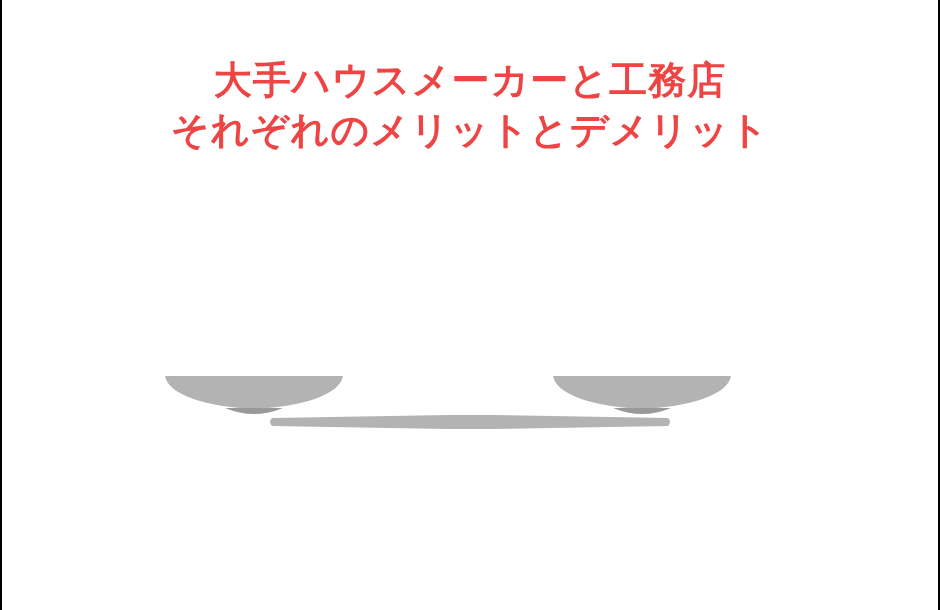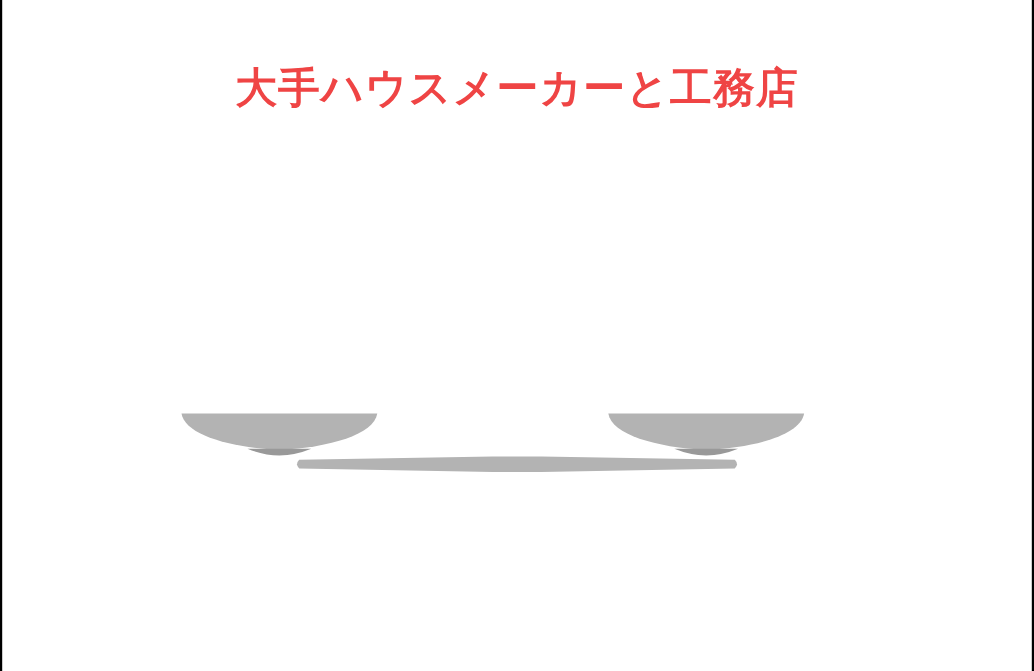--- a/index.html
+++ b/index.html
@@ -21,20 +21,21 @@
     .title div { white-space: nowrap; }
     svg.scale { position: absolute; left: 0; top: 0; }
   </style>
 </head>
 <body>
 
 <div class="frame"></div>
 
 <div class="title">
   <div>大手ハウスメーカーと工務店</div>
+  <div>それぞれのメリットとデメリット</div>
 </div>
 
 <svg class="scale" width="940" height="610">
 
   <path d="M165 376 L343 376 C340 395 300 407 254 409 C208 407 168 395 165 376 Z" fill="#b3b3b3"></path>
   <path d="M225 408 Q254 420 283 408 Z" fill="#999999"></path>
 
   <path d="M553 376 L731 376 C728 395 688 407 642 409 C596 407 556 395 553 376 Z" fill="#b3b3b3"></path>
   <path d="M613 408 Q642 420 671 408 Z" fill="#999999"></path>
 

